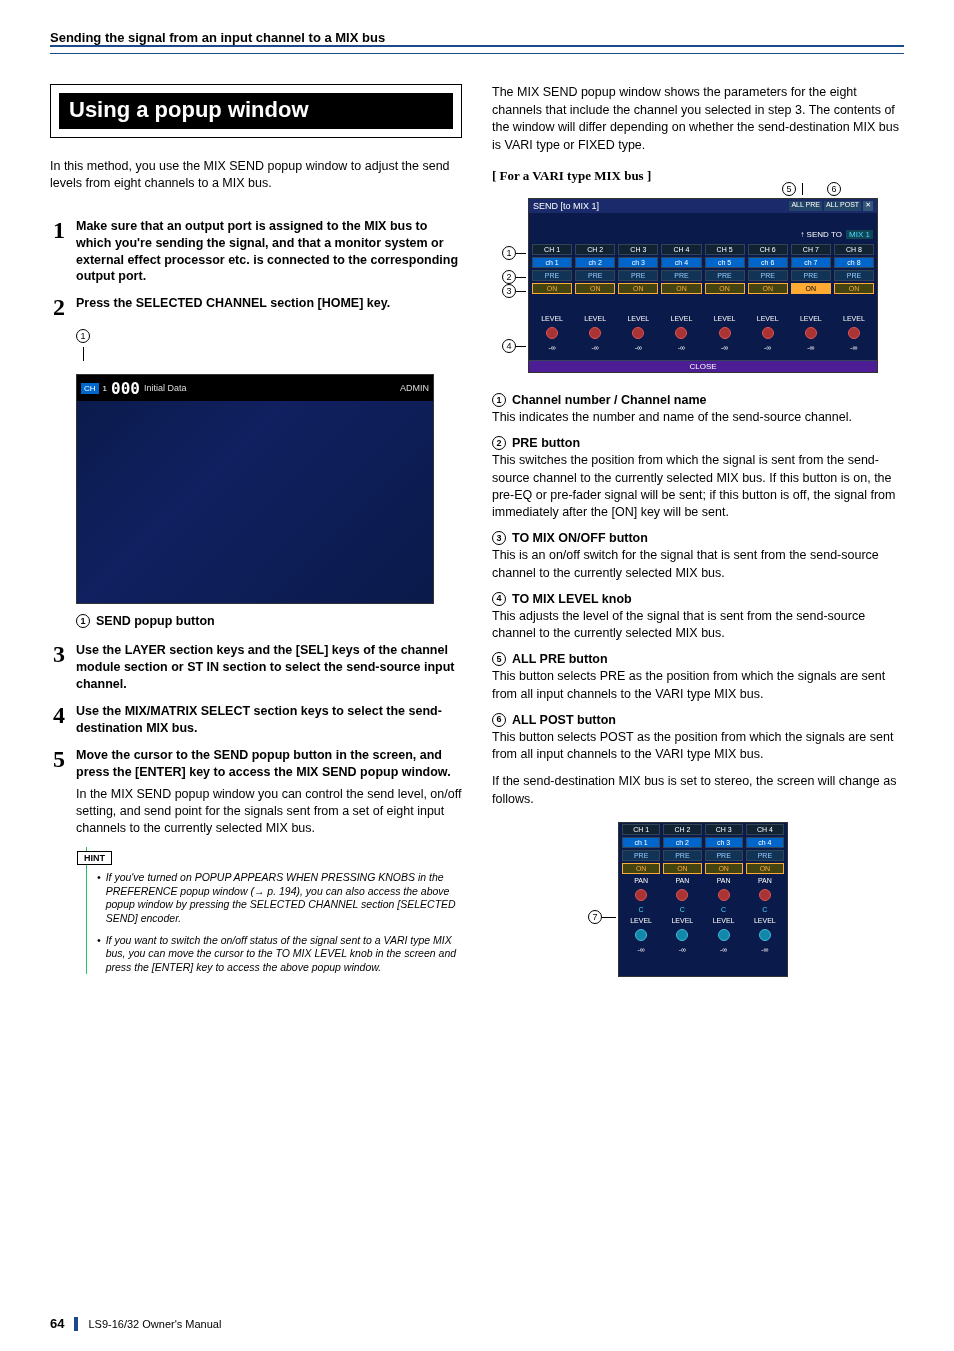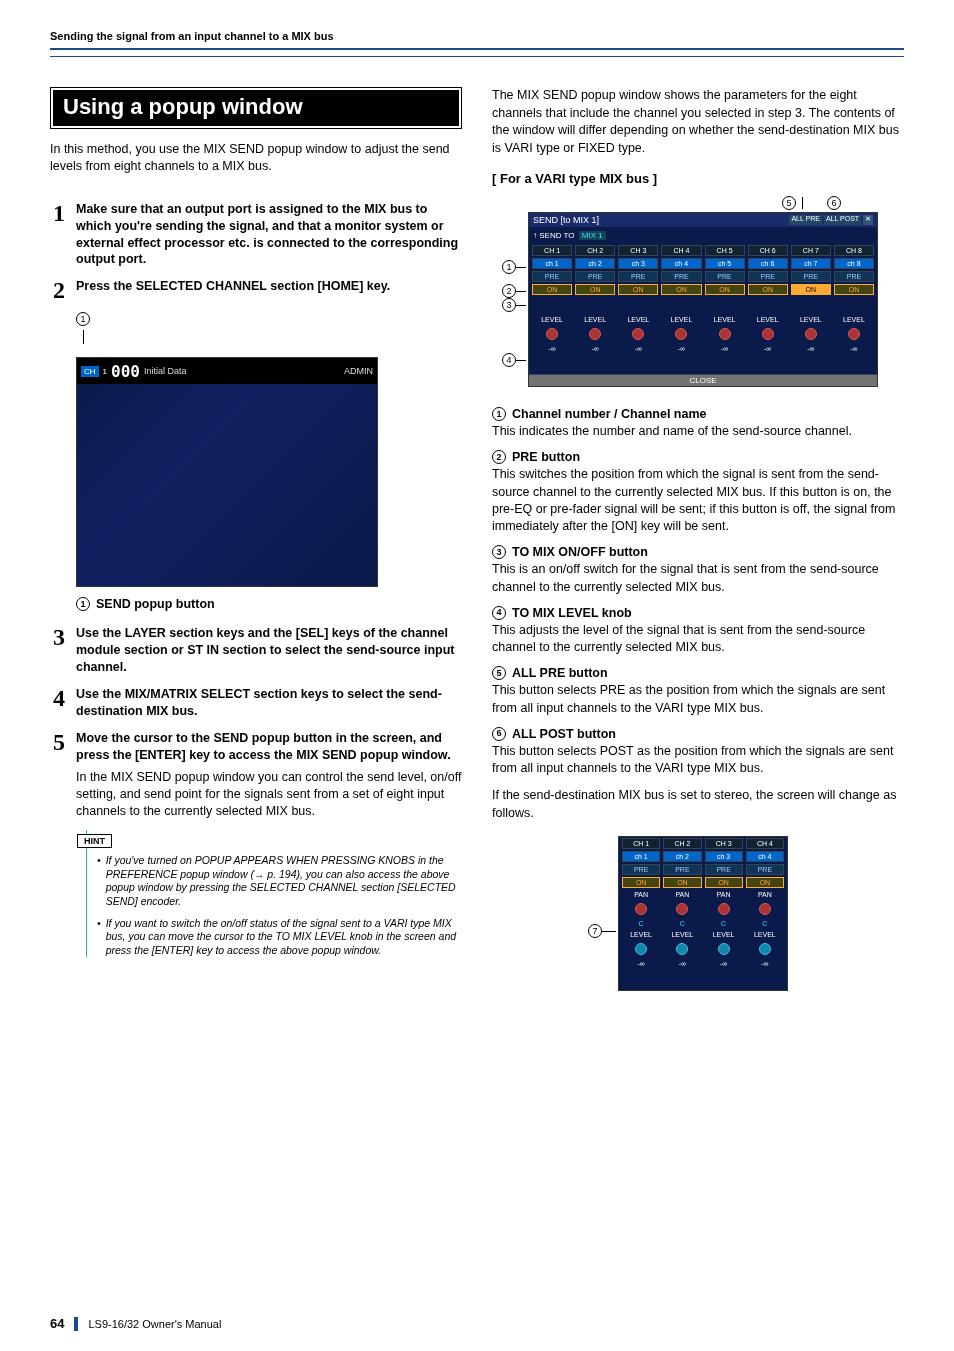--- a/index.html
+++ b/index.html
@@ -6,23 +6,22 @@
   body {
     font-family: Arial, Helvetica, sans-serif;
     width: 954px;
     height: 1351px;
     background: #fff;
     color: #000;
     position: relative;
     padding: 30px 50px 20px 50px;
   }
   .header-line {
-    font-size: 11px;
+    font-size: 13px;
     font-weight: bold;
-    padding-bottom: 6px;
   }
   .hr-thick {
     border: none;
     border-top: 2px solid #1a4a8a;
     margin-bottom: 6px;
   }
   .hr-thin {
     border: none;
     border-top: 1px solid #1a4a8a;
     margin-bottom: 30px;
@@ -32,22 +31,22 @@
     gap: 30px;
   }
   .col {
     flex: 1;
     min-width: 0;
   }
 
   
   .title-box {
     border: 1px solid #000;
-    padding: 2px;
-    margin-bottom: 12px;
+    padding: 8px;
+    margin-bottom: 20px;
   }
   .title-inner {
     background: #000;
     color: #fff;
     font-family: "Arial Black", Arial, sans-serif;
     font-weight: 900;
     font-size: 22px;
     letter-spacing: 0px;
     padding: 4px 10px 6px 10px;
   }
@@ -103,21 +102,21 @@
     font-size: 9px;
     line-height: 1;
   }
   .callout-line {
     width: 1px;
     height: 14px;
     background: #000;
   }
 
   .screenshot-placeholder {
-    width: 302px;
+    width: 358px;
     height: 230px;
     background: linear-gradient(135deg, #0a1a4a 0%, #102060 40%, #0a1a4a 100%);
     border: 1px solid #333;
     margin-left: 26px;
     margin-bottom: 10px;
     position: relative;
     color: #9ad;
     font-size: 8px;
     overflow: hidden;
     margin-top: 13px;
@@ -178,21 +177,21 @@
 
   
   .para {
     font-size: 12.5px;
     line-height: 1.4;
     margin-bottom: 14px;
   }
   .subhead {
     font-size: 13px;
     font-weight: bold;
-    margin-bottom: 12px;
+    font-family: Liberation Serif, serif;
   }
 
   .mix-diagram {
     position: relative;
     margin-bottom: 20px;
     margin-left: 10px;
   }
   .mix-screenshot {
     width: 350px;
     height: 175px;
@@ -205,23 +204,24 @@
     overflow:hidden;
   }
   .mix-screenshot .titlebar {
     background:#1a2a6a;
     font-size:9px;
     padding:2px 4px;
     display:flex;
     justify-content:space-between;
   }
   .mix-screenshot .sendto {
-    text-align:left;
+    text-align:right;
     font-size:8px;
     padding:4px;
+    margin-top:13px;
   }
   .mix-screenshot .row {
     display:flex;
     padding:1px 3px;
     gap:3px;
   }
   .mix-screenshot .cell {
     flex:1;
     text-align:center;
     background:#123;
@@ -232,21 +232,21 @@
   .mix-screenshot .cell.pre { background:#113355; color:#9cf; }
   .mix-screenshot .cell.on { background:#441; color:#fa3; border-color:#fa3;}
   .mix-screenshot .cell.on7 { background:#fa3; color:#000; border-color:#fa3;}
   .mix-screenshot .cell.lvl { background:transparent; border:none; color:#fff; }
   .mix-screenshot .knob {
     width:12px; height:12px; border-radius:50%; background:#a33;
     margin:1px auto; border:1px solid #d55;
   }
   .mix-screenshot .closebar {
     position:absolute; bottom:0; left:0; right:0; text-align:center;
-    background:#737373; font-size:8px; padding:1px; border-top:1px solid #345;
+    background:#4c1d95; font-size:8px; padding:1px; border-top:1px solid #345;
   }
   .mix-screenshot .pillbox {
     display:flex; gap:2px; font-size:7px;
   }
   .mix-screenshot .pill { background:#246; padding:0 2px; }
   .mix-screenshot .pill.x { background:#357; }
 
   .diagram-label {
     position: absolute;
     display: flex;

